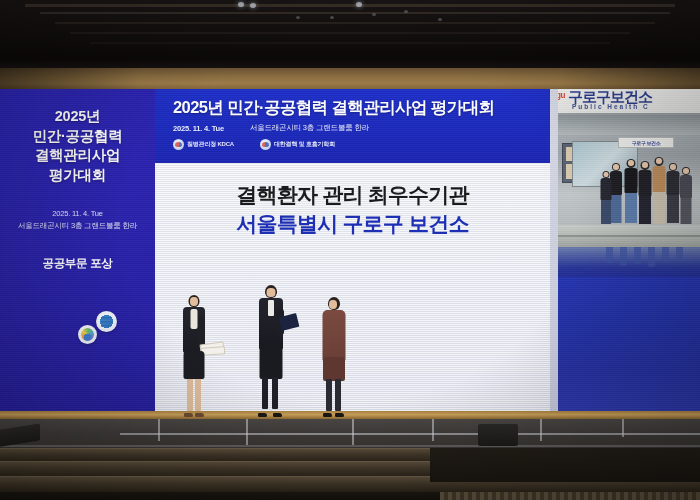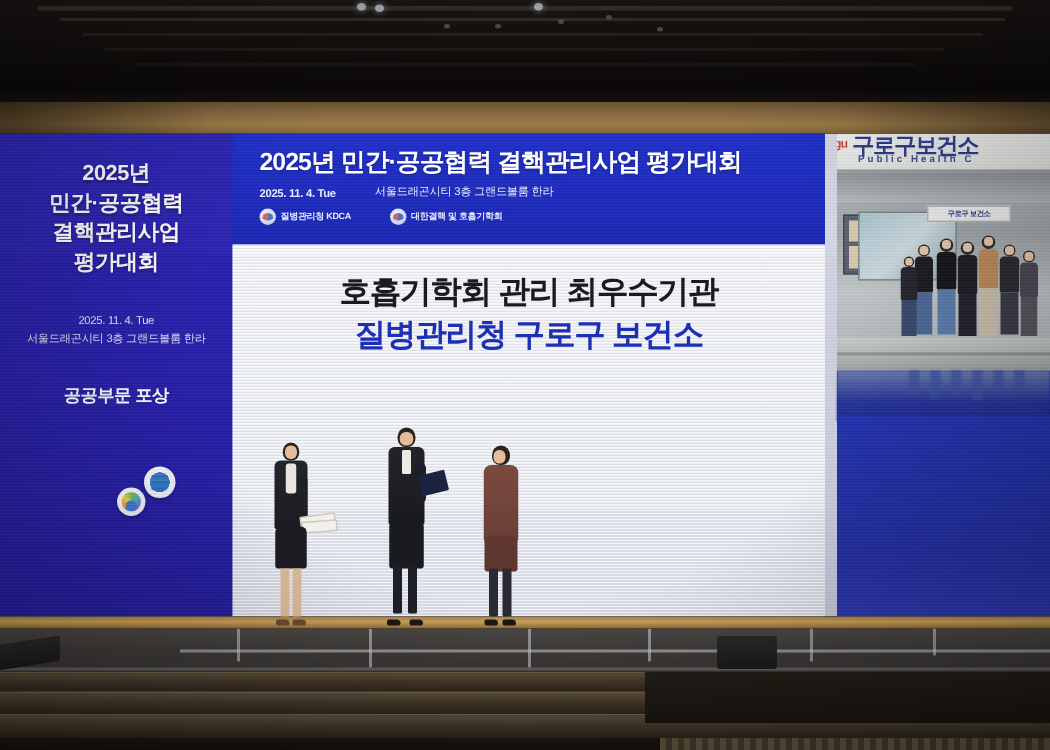--- a/index.html
+++ b/index.html
@@ -349,22 +349,22 @@
           </span>
         </div>
         <div class="emblem-pair right">
           
           
         </div>
       </div>
 
       <div class="slide-body">
         <div class="award-block">
-          <div class="award-line1">호흡기학회 관리 최우수기관</div>
-          <div class="award-line2">질병관리청 구로구 보건소</div>
+          <div class="award-line1">결핵환자 관리 최우수기관</div>
+          <div class="award-line2">서울특별시 구로구 보건소</div>
         </div>
       </div>
     </div>
 
     <div class="photo-panel">
       <div class="panel-gutter"></div>
 
       <div class="photo">
         <div class="sign-board">
           <span class="sign-logo">ᵍᵘ</span>

